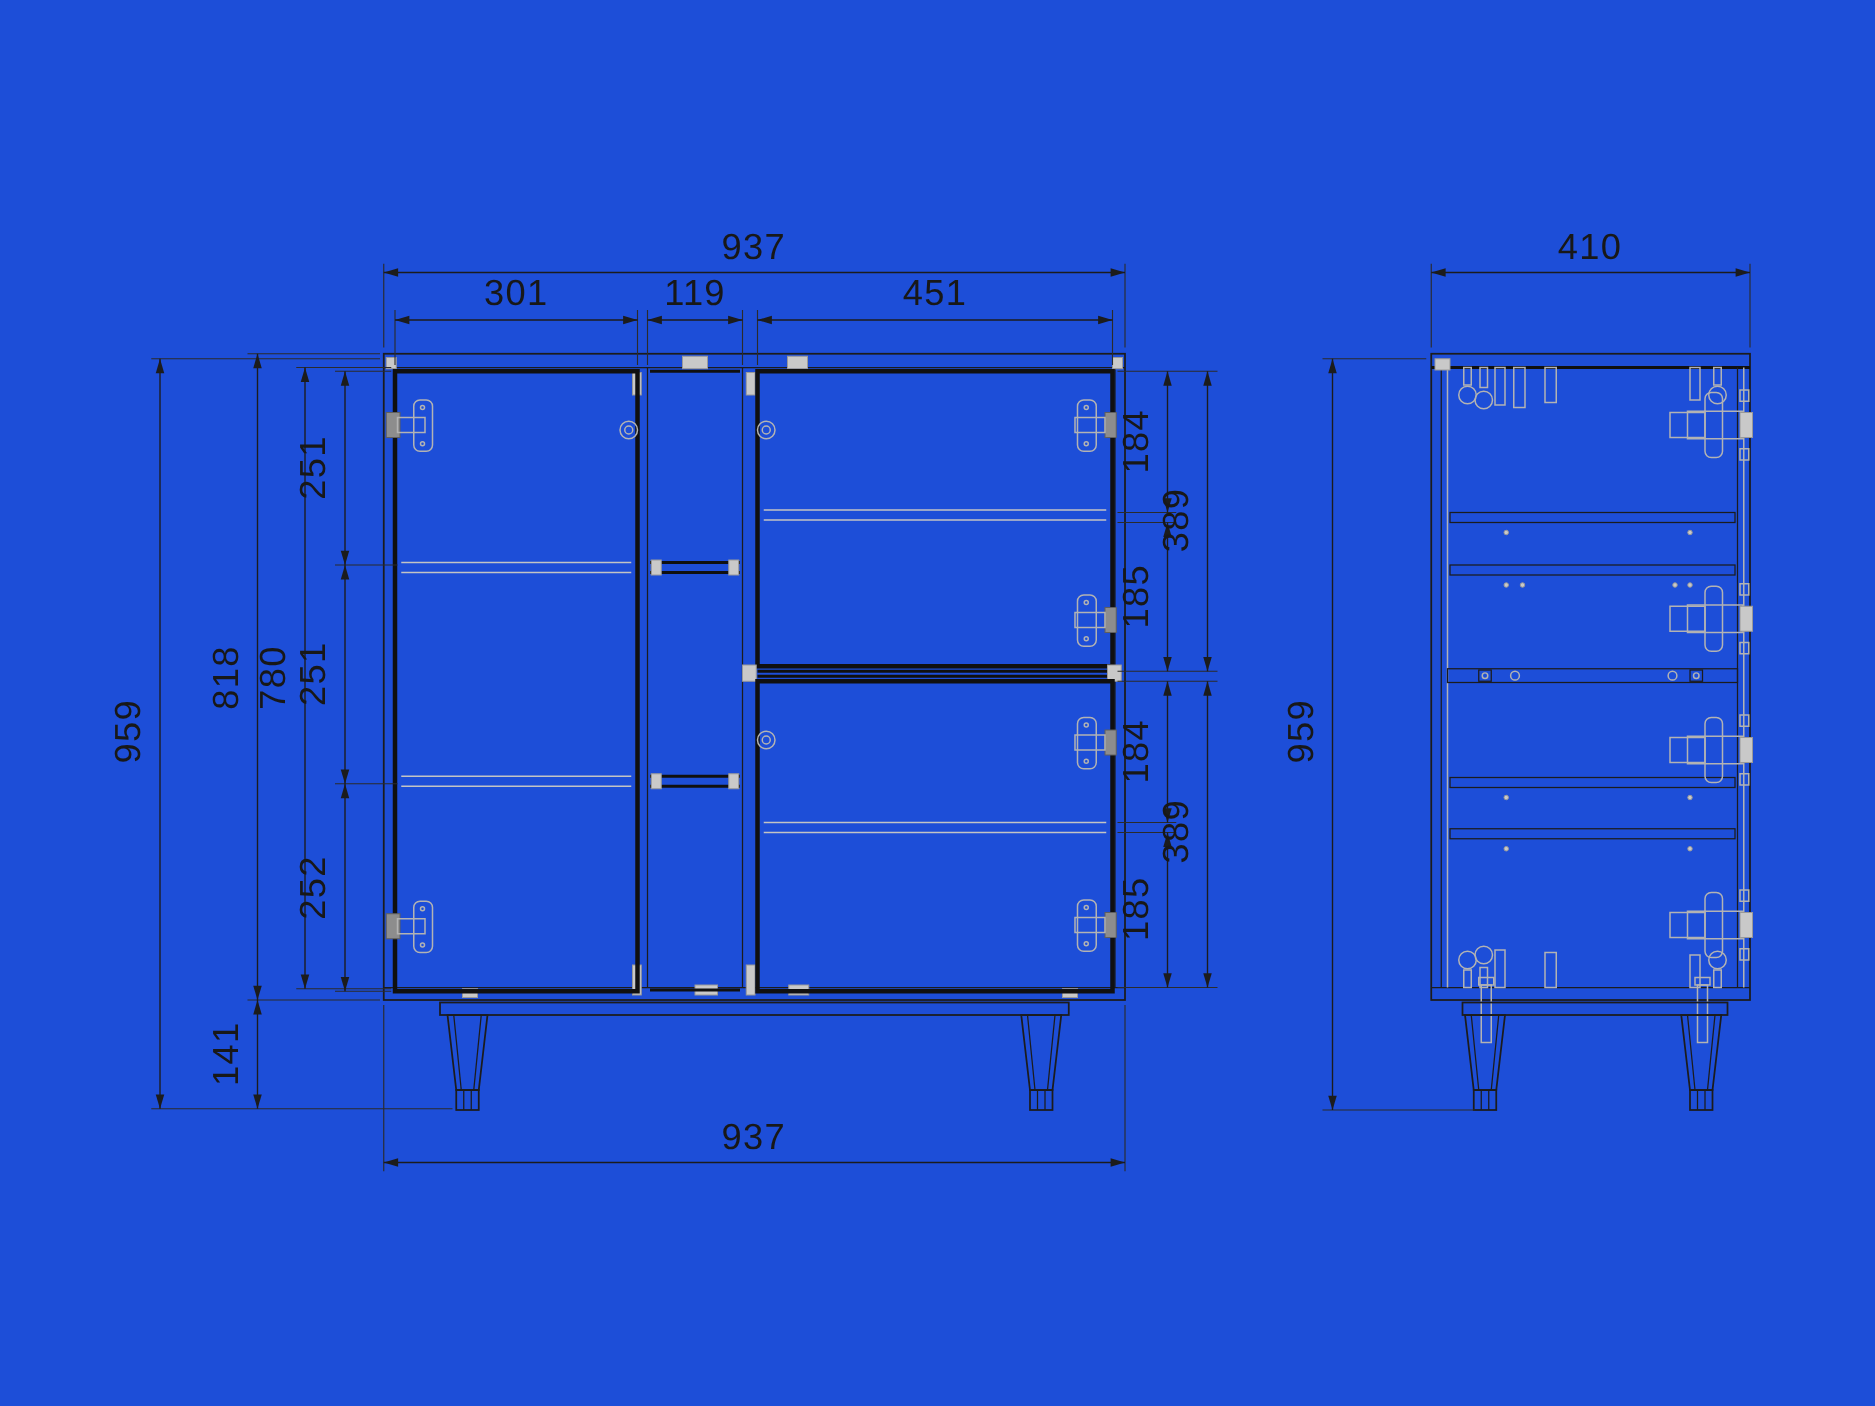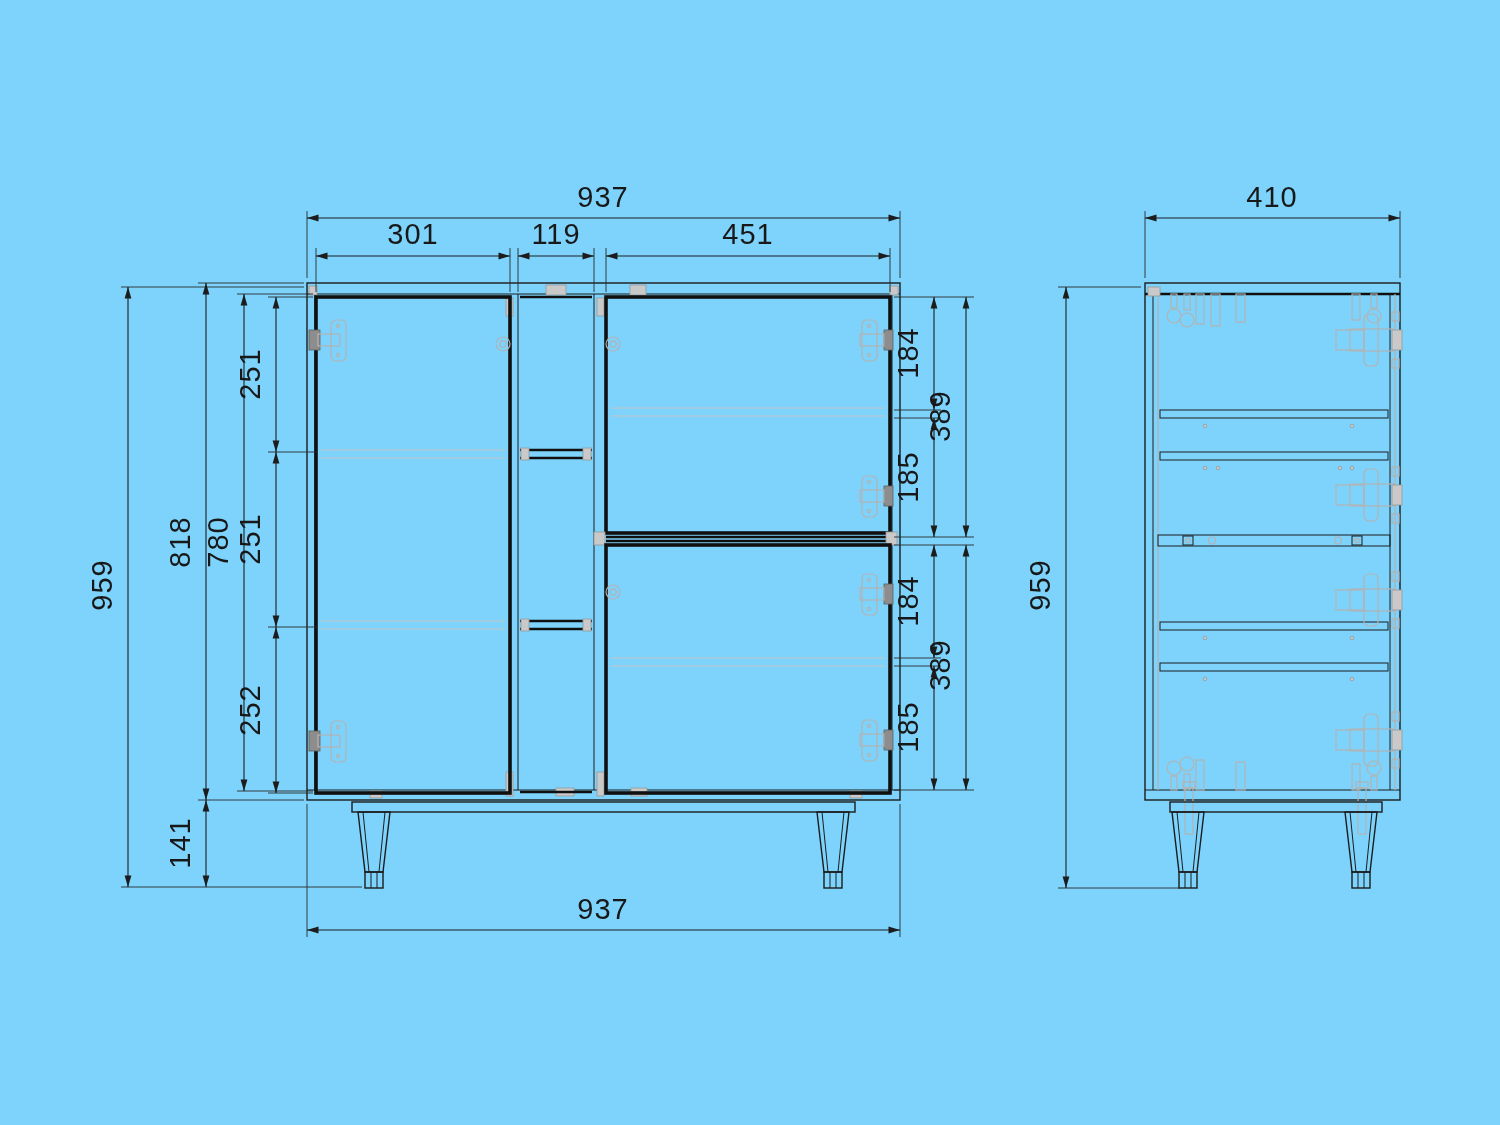--- a/index.html
+++ b/index.html
@@ -1,16 +1,16 @@
 <!DOCTYPE html>
 <html><head>
 <meta charset="utf-8">
 <style>
   html,body{margin:0;padding:0;background:#ffffff;}
-  .canvas{position:relative;width:1500px;height:1125px;background:#7dd3fc;overflow:hidden;}
+  .canvas{position:relative;width:1500px;height:1125px;background:#1d4ed8;overflow:hidden;}
   svg{display:block;}
   
   .ln   {stroke:#1c1c1c;stroke-width:1.4;fill:none;}
   .thin {stroke:#1c1c1c;stroke-width:1;fill:none;}
   .thk  {stroke:#101010;stroke-width:3.6;fill:none;}
   .med  {stroke:#101010;stroke-width:2.4;fill:none;}
   .lt   {stroke:#b3b3b3;stroke-width:1.2;fill:none;}
   .ltf  {fill:#c9c9c9;stroke:#999999;stroke-width:0.8;}
   .dkf  {fill:#8d8d8d;stroke:#5f5f5f;stroke-width:0.8;}
   .shelf{stroke:#c4c4c4;stroke-width:1.1;fill:none;}

